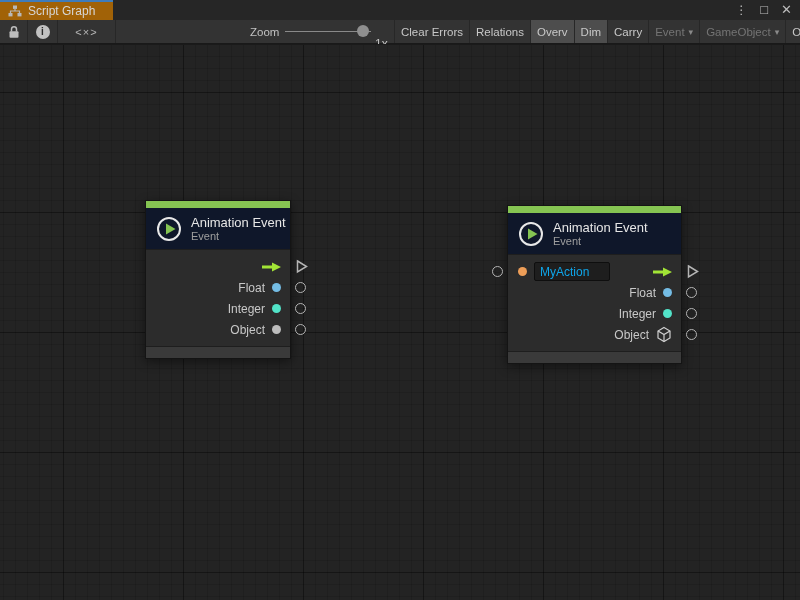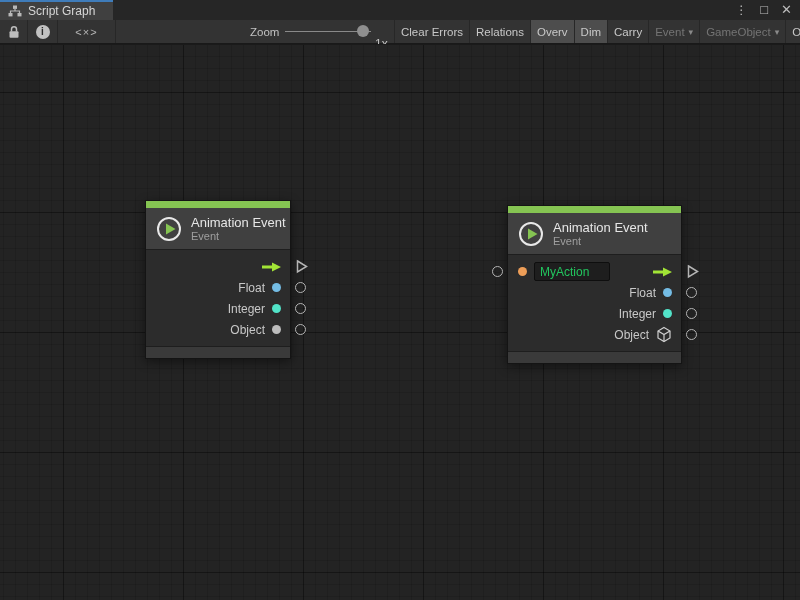--- a/index.html
+++ b/index.html
@@ -5,21 +5,21 @@
   * { margin:0; padding:0; box-sizing:border-box; }
   html,body { width:800px; height:600px; overflow:hidden; background:#232323;
               font-family:"Liberation Sans", sans-serif; }
 
   .app { position:relative; width:800px; height:600px; background:#232323; }
 
   
   .tabbar { position:absolute; top:0; left:0; width:800px; height:20px;
             background:#262626; }
   .tab { position:absolute; top:0; left:0; height:20px; width:113px;
-         background:#404040; display:flex; align-items:center; gap:6px;
+         background:#a16207; display:flex; align-items:center; gap:6px;
          padding:0 8px; border-top:2px solid #3f7cba; cursor:default; }
   .tab-label { color:#d6d6d6; font-size:12px; white-space:nowrap; }
   .win-controls { position:absolute; top:0; right:8px; height:20px;
                   display:flex; align-items:center; gap:13px; color:#bdbdbd; }
   .wc { font-size:13px; line-height:20px; cursor:default; }
   .wc-menu { font-size:12px; letter-spacing:0; }
 
   
   .toolbar { position:absolute; top:20px; left:0; width:800px; height:24px;
              background:#333333; border-bottom:1px solid #191919; }
@@ -56,21 +56,21 @@
               linear-gradient(90deg, rgba(0,0,0,0.33) 1px, transparent 1px),
               linear-gradient(rgba(0,0,0,0.12) 1px, transparent 1px),
               linear-gradient(90deg, rgba(0,0,0,0.12) 1px, transparent 1px);
             background-size:120px 120px, 120px 120px, 12px 12px, 12px 12px;
             background-position:0 47px, 63px 0, 0 11px, 3px 0; }
 
   
   .node { position:absolute; border:1px solid #141414;
           box-shadow:0 3px 10px rgba(0,0,0,0.45); background:#2c2c2c; }
   .node-accent { height:7px; }
-  .node-header { background:#404040; height:42px; display:flex; align-items:center;
+  .node-header { background:#0f172a; height:42px; display:flex; align-items:center;
                  gap:9px; padding:0 10px; border-bottom:1px solid #1e1e1e; }
   .node-titles { display:flex; flex-direction:column; }
   .node-title { color:#e6e6e6; font-size:13px; line-height:15px; white-space:nowrap; }
   .node-subtitle { color:#9f9f9f; font-size:11px; line-height:13px; }
   .node-body { padding:6px 0; }
   .node-footer { background:#3a3a3a; height:12px; border-top:1px solid #1e1e1e; }
 
   .row { position:relative; height:21px; display:flex; align-items:center;
          justify-content:flex-end; gap:7px; padding:0 9px; }
   .row.input-row { justify-content:flex-start; padding-left:10px; }
@@ -79,21 +79,21 @@
   .flow-arrow { display:flex; align-items:center; margin-right:-1px; }
   .push-right { margin-left:auto; display:flex; align-items:center; }
 
   .out-circle { position:absolute; right:-16px; top:5px; width:11px; height:11px;
                 border:1.5px solid #b4b4b4; border-radius:50%; }
   .in-circle  { position:absolute; left:-16px; top:5px; width:11px; height:11px;
                 border:1.5px solid #b4b4b4; border-radius:50%; }
   .out-tri { position:absolute; right:-18px; top:3px; }
 
   .name-field { width:76px; height:19px; background:#1e1e1e;
-                border:1px solid #0e0e0e; border-radius:2px; color:#22c55e;
+                border:1px solid #0e0e0e; border-radius:2px; color:#0ea5e9;
                 font-size:12px; padding:0 5px; outline:none;
                 font-family:"Liberation Sans", sans-serif; }
 
   .info-circle { width:14px; height:14px; border-radius:50%; background:#c2c2c2;
                  color:#2b2b2b; font-size:10px; font-weight:bold; display:flex;
                  align-items:center; justify-content:center; }
   svg { display:block; }
 </style>
 </head>
 <body>

